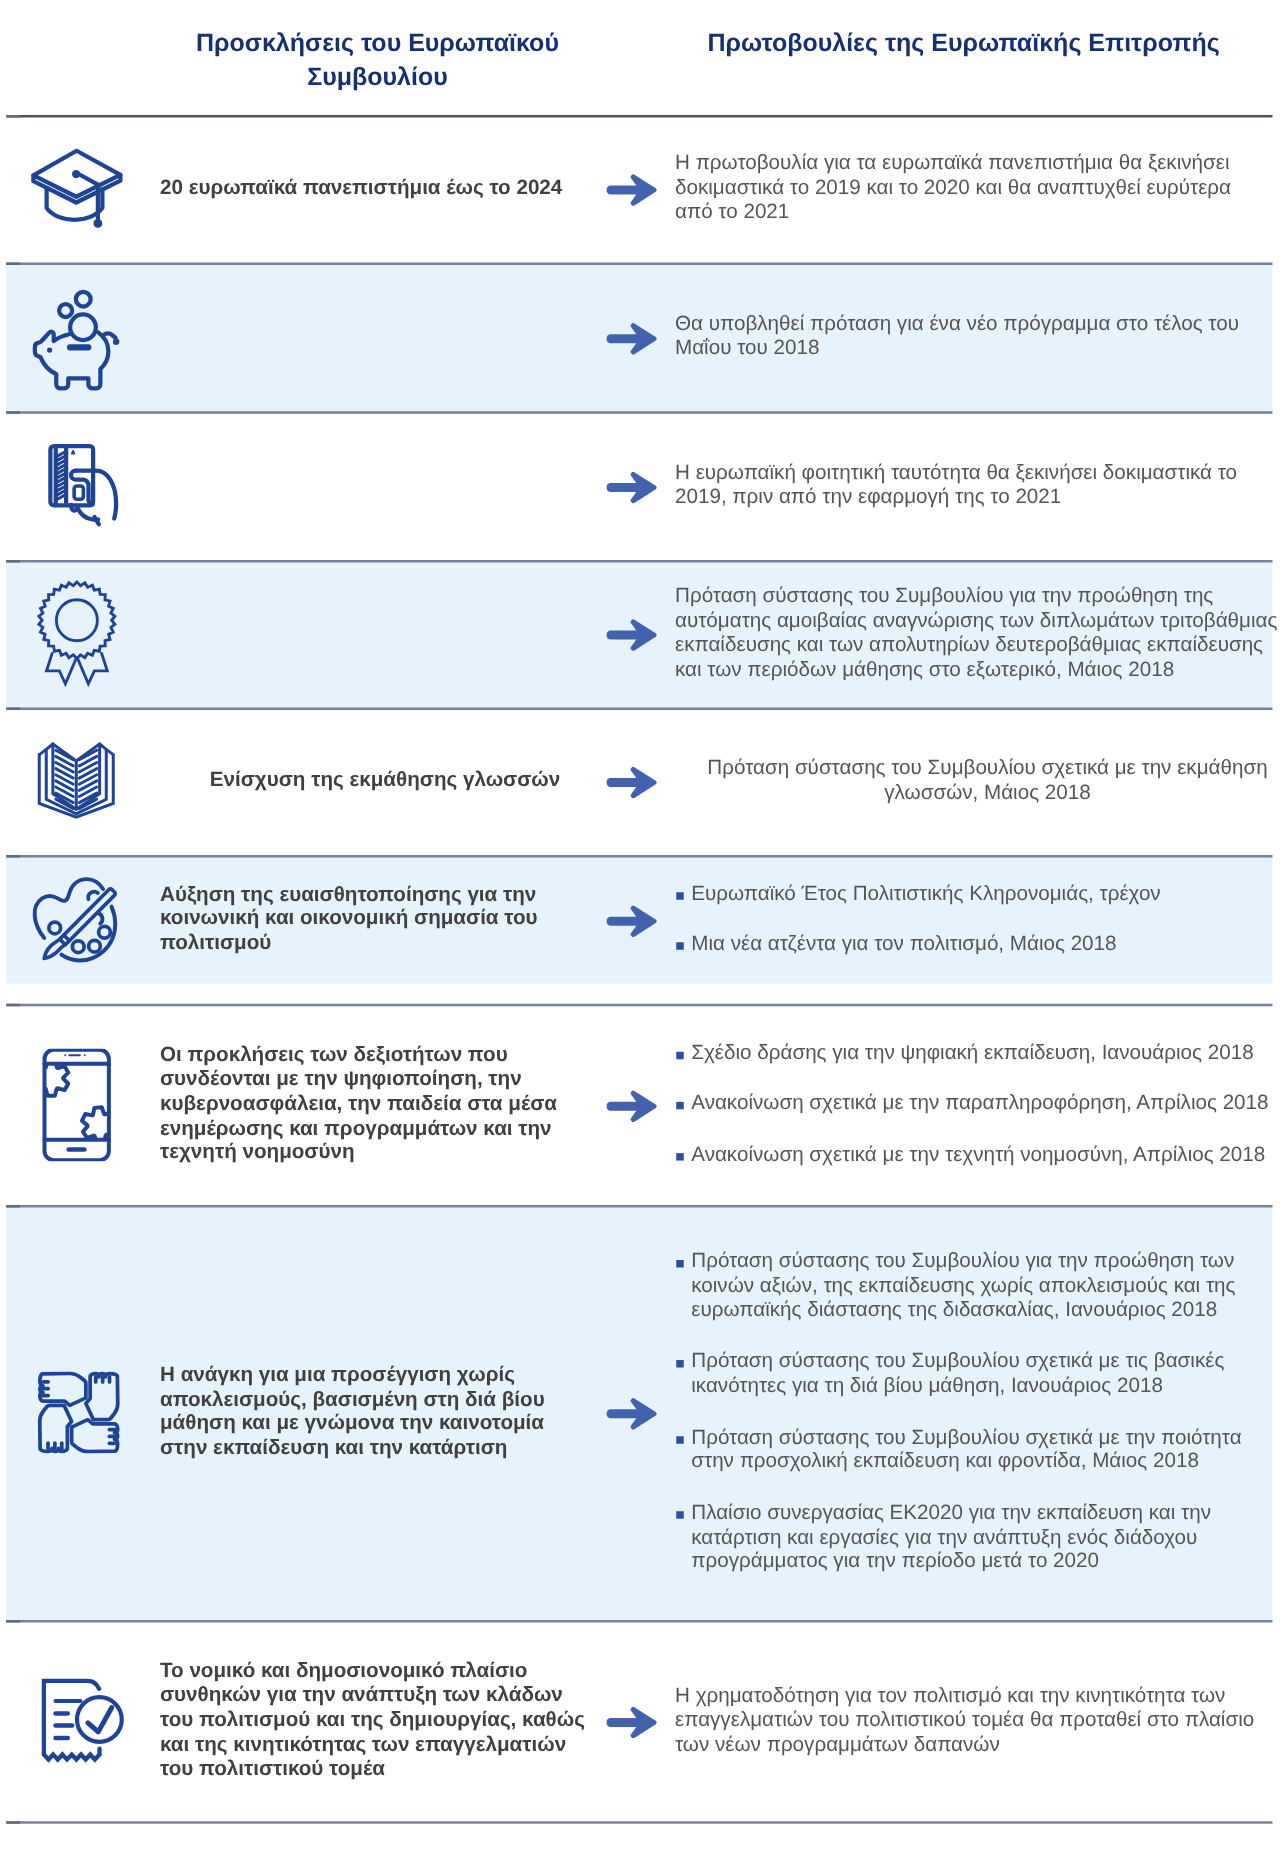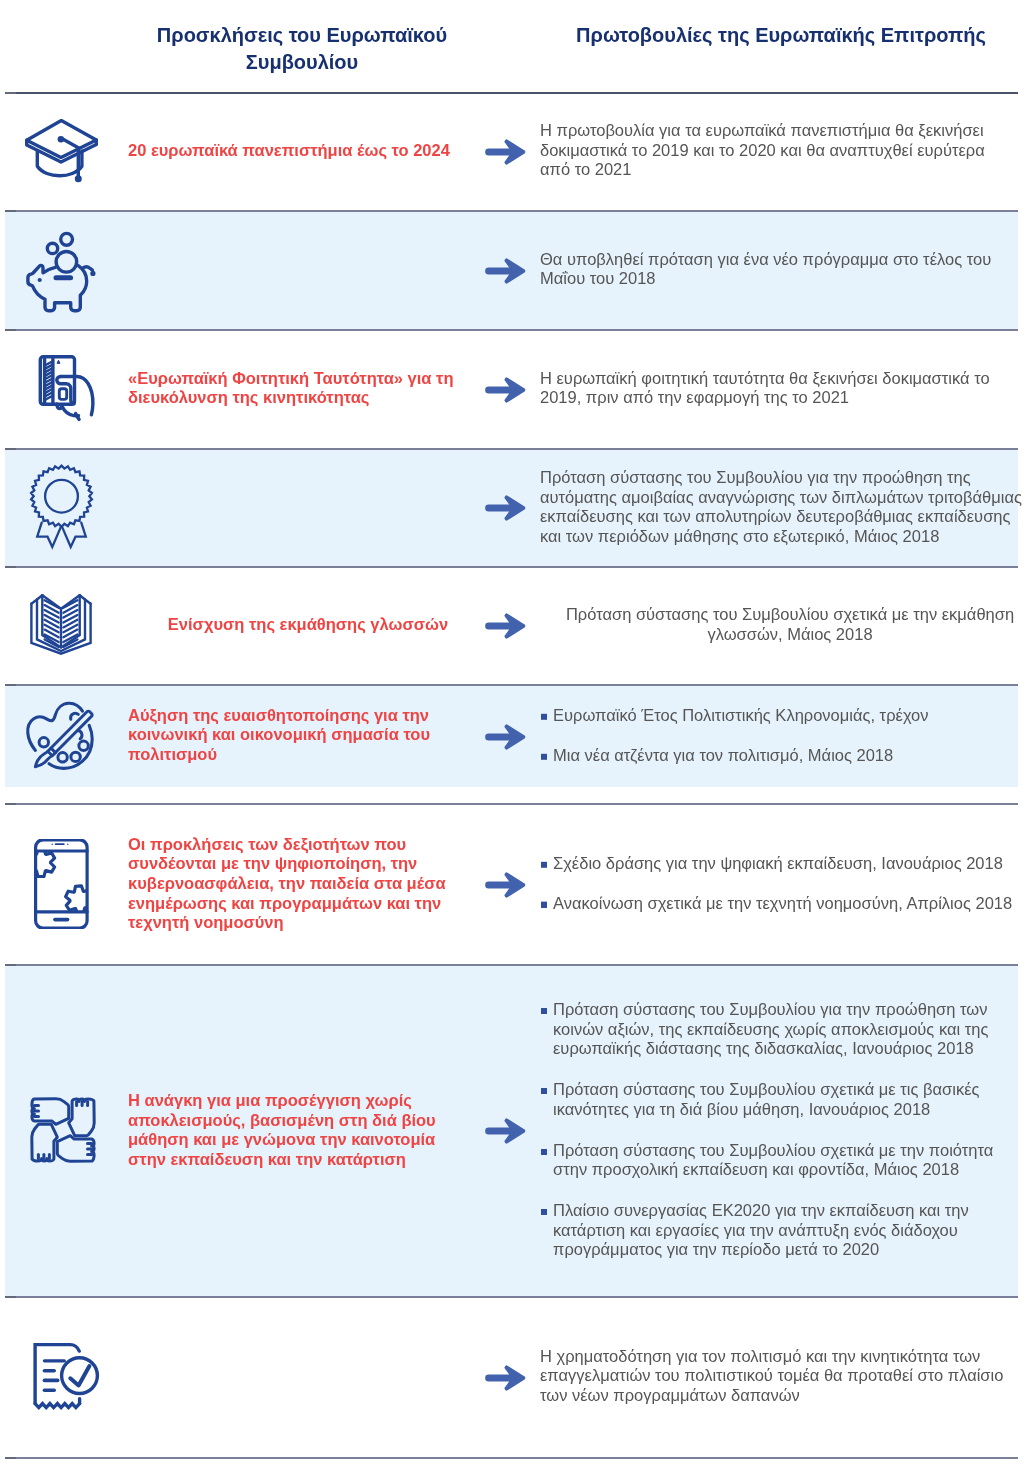--- a/index.html
+++ b/index.html
@@ -6,34 +6,34 @@
   html,body{margin:0;padding:0;}
   body{width:1024px;height:1482px;background:#ffffff;
        font-family:"Liberation Sans",sans-serif;-webkit-font-smoothing:antialiased;}
   .sheet{position:relative;width:1024px;height:1482px;overflow:hidden;background:#fff;}
 
   
   .hdr{position:absolute;left:0;top:0;width:1024px;height:92px;}
   .hdr-left{position:absolute;left:142px;top:22px;width:320px;
     text-align:center;color:#17306f;font-weight:bold;font-size:20px;line-height:26.7px;white-space:pre-line;}
   .hdr-right{position:absolute;left:566px;top:22px;width:430px;
-    text-align:center;color:#17306f;font-weight:bold;font-size:20px;line-height:26.7px;white-space:pre-line;}
+    color:#17306f;font-weight:bold;font-size:20px;line-height:26.7px;white-space:pre-line;}
   .rule{position:absolute;left:5px;width:1013px;height:2px;background:#7a8099;}
   .rule.top{background:#4b5169;height:2px;}
   .rule .cap{position:absolute;left:0;top:0;width:11px;height:2px;background:#646a7b;}
 
   
   .row{position:absolute;left:0;width:1024px;}
   .row .bg{position:absolute;left:5px;top:0;width:1013px;height:100%;}
   .row.alt .bg{background:#e7f3fc;}
   .icon-cell{position:absolute;left:18px;top:50%;transform:translateY(-50%);
     width:90px;height:90px;display:flex;align-items:center;justify-content:center;}
   .icon-cell svg{display:block;}
   .left-cell{position:absolute;left:128px;top:50%;transform:translateY(-50%);
-    width:360px;color:#ef4444;font-weight:bold;font-size:16.5px;line-height:19.7px;white-space:pre-line;}
+    width:360px;color:#404040;font-weight:bold;font-size:16.5px;line-height:19.7px;white-space:pre-line;}
   .arrow-cell{position:absolute;left:485px;top:50%;transform:translateY(-50%);
     width:41px;height:24px;}
   .right-cell{position:absolute;left:540px;top:50%;transform:translateY(-50%);
     width:500px;color:#555555;font-size:16.5px;line-height:19.7px;white-space:pre-line;}
   .right-cell p{margin:0;}
   .bullets{list-style:none;margin:0;padding:0;}
   .bullets li{position:relative;padding-left:13px;margin:0 0 21px 0;}
   .bullets li:last-child{margin-bottom:0;}
   .bullets li .bl{position:absolute;left:1px;top:8px;width:6px;height:6px;background:#2f4e9e;}
 </style>
@@ -116,22 +116,20 @@
             <path d="M26.8 56.0 L34.6 51.7" stroke-width="2.4"></path>
             <path d="M39.2 19.0 l1.3 -2.7 1.3 2.7 z" fill="#1f4494" stroke-width="1"></path>
             <rect x="41.3" y="44.8" width="7.4" height="10.6" rx="2.3" stroke-width="2.9"></rect>
             <path d="M42.7 32.5 c-2.2 0 -3.9 1.6 -3.9 3.6 0 2.0 1.7 3.6 3.9 3.6 h5.7 c1.5 0 2.8 0.8 3.5 2.0 l0.4 0.6 a3.4 3.4 0 0 1 0.5 1.8 V55.9 c0 1.9 1.4 3.5 3.3 3.8"></path>
             <path d="M42.7 32.5 h16.2 c4.9 0 8.6 2.9 11.2 7.0 3.4 5.4 4.9 12.6 4.8 20.2 -0.1 4.0 -0.6 7.8 -1.5 11.1"></path>
             <path d="M38.8 59.9 c0.1 2.5 1.1 4.3 2.4 4.6 1.2 0.2 2.4 -0.9 2.8 -2.3"></path>
             <path d="M44.0 62.2 c2.5 5.3 6.7 8.6 11.8 9.4 1.6 0.2 3.2 0.2 4.7 0"></path>
             <path d="M57.6 69.5 c1.1 2.3 2.2 4.2 3.5 5.9"></path>
           </svg>
         </div>
-        <div class="left-cell">«Ευρωπαϊκή Φοιτητική Ταυτότητα» για τη
-διευκόλυνση της κινητικότητας</div>
         <div class="arrow-cell"><svg width="41" height="26" viewBox="0 0 41 26">
             <g fill="#4262ae">
               <rect x="0.2" y="9.4" width="27.2" height="7.2" rx="3.3"></rect>
               <path d="M20.3 1.0 a1.6 1.6 0 0 1 2.2 -0.3 L39.6 11.6 a1.7 1.7 0 0 1 0 2.8 L22.5 25.3 a1.6 1.6 0 0 1 -2.2 -0.3 l-0.5 -0.7 a1.6 1.6 0 0 1 0.2 -2.1 L26.6 13 20.0 3.8 a1.6 1.6 0 0 1 -0.2 -2.1 Z"></path>
             </g>
           </svg></div>
         <div class="right-cell"><p>Η ευρωπαϊκή φοιτητική ταυτότητα θα ξεκινήσει δοκιμαστικά το
 2019, πριν από την εφαρμογή της το 2021</p></div>
       </div>
       <div class="row alt" style="top: 448px; height: 118px;">
@@ -249,21 +247,21 @@
 συνδέονται με την ψηφιοποίηση, την
 κυβερνοασφάλεια, την παιδεία στα μέσα
 ενημέρωσης και προγραμμάτων και την
 τεχνητή νοημοσύνη</div>
         <div class="arrow-cell"><svg width="41" height="26" viewBox="0 0 41 26">
             <g fill="#4262ae">
               <rect x="0.2" y="9.4" width="27.2" height="7.2" rx="3.3"></rect>
               <path d="M20.3 1.0 a1.6 1.6 0 0 1 2.2 -0.3 L39.6 11.6 a1.7 1.7 0 0 1 0 2.8 L22.5 25.3 a1.6 1.6 0 0 1 -2.2 -0.3 l-0.5 -0.7 a1.6 1.6 0 0 1 0.2 -2.1 L26.6 13 20.0 3.8 a1.6 1.6 0 0 1 -0.2 -2.1 Z"></path>
             </g>
           </svg></div>
-        <div class="right-cell"><ul class="bullets"><li><span class="bl"></span><span>Σχέδιο δράσης για την ψηφιακή εκπαίδευση, Ιανουάριος 2018</span></li><li><span class="bl"></span></li><li><span class="bl"></span><span>Ανακοίνωση σχετικά με την τεχνητή νοημοσύνη, Απρίλιος 2018</span></li></ul></div>
+        <div class="right-cell"><ul class="bullets"><li><span class="bl"></span><span>Σχέδιο δράσης για την ψηφιακή εκπαίδευση, Ιανουάριος 2018</span></li><li><span class="bl"></span><span>Ανακοίνωση σχετικά με την παραπληροφόρηση, Απρίλιος 2018</span></li><li><span class="bl"></span><span>Ανακοίνωση σχετικά με την τεχνητή νοημοσύνη, Απρίλιος 2018</span></li></ul></div>
       </div>
       <div class="row alt" style="top: 964px; height: 332px;">
         <div class="bg"></div>
         <div class="icon-cell">
           <svg width="90" height="90" viewBox="0 0 90 90" fill="none" stroke="#1f4494" stroke-width="3.4" stroke-linecap="round" stroke-linejoin="round">
             <g stroke-width="3.0" stroke-linejoin="round">
               <g>
                 <path d="M 13.9 19.9 C 13.9 17.6 14.0 15.3 15.8 14.1 L 38.0 13.8 C 41.0 13.8 43.8 14.9 46.0 16.6 L 49.8 19.6 C 50.4 20.1 50.7 20.9 50.7 21.7 L 50.7 33.3 L 37.8 39.3 L 33.8 35.9 L 16.0 35.9 C 14.1 35.1 13.9 33.5 13.9 31.5 C 13.9 30.0 14.7 28.9 16.4 28.9 C 14.7 28.9 13.9 27.8 13.9 26.2 C 13.9 24.7 14.7 23.6 16.4 23.6 C 14.7 23.6 13.9 22.4 13.9 19.9 Z"></path>
                 <path d="M16.4 20.4 h4.1"></path>
                 <path d="M16.4 25.9 h4.1"></path>
@@ -316,20 +314,25 @@
             <path d="M61.6 66.8 V71.6" stroke-width="3.4"></path>
             <path d="M 17.1 71.6 L 20.8 75.6 L 24.5 71.6 L 28.2 75.6 L 31.9 71.6 L 35.6 75.6 L 39.4 71.6 L 43.1 75.6 L 46.8 71.6 L 50.5 75.6 L 54.2 71.6 L 57.9 75.6 L 61.6 71.6" stroke-width="3.4" stroke-linejoin="miter"></path>
             <path d="M26.4 28.8 H46.4" stroke-width="3.2"></path>
             <path d="M26.4 38.8 H36.2" stroke-width="3.6"></path>
             <path d="M26.4 48.4 H39.7" stroke-width="3.6"></path>
             <path d="M26.4 58.3 H36.2" stroke-width="3.6"></path>
             <circle cx="61.5" cy="43.6" r="17.9" stroke-width="3.4"></circle>
             <path d="M52.3 46.3 L60.6 53.5 71.4 34.0" stroke-width="4.0"></path>
           </svg>
         </div>
+        <div class="left-cell">Το νομικό και δημοσιονομικό πλαίσιο
+συνθηκών για την ανάπτυξη των κλάδων
+του πολιτισμού και της δημιουργίας, καθώς
+και της κινητικότητας των επαγγελματιών
+του πολιτιστικού τομέα</div>
         <div class="arrow-cell"><svg width="41" height="26" viewBox="0 0 41 26">
             <g fill="#4262ae">
               <rect x="0.2" y="9.4" width="27.2" height="7.2" rx="3.3"></rect>
               <path d="M20.3 1.0 a1.6 1.6 0 0 1 2.2 -0.3 L39.6 11.6 a1.7 1.7 0 0 1 0 2.8 L22.5 25.3 a1.6 1.6 0 0 1 -2.2 -0.3 l-0.5 -0.7 a1.6 1.6 0 0 1 0.2 -2.1 L26.6 13 20.0 3.8 a1.6 1.6 0 0 1 -0.2 -2.1 Z"></path>
             </g>
           </svg></div>
         <div class="right-cell"><p>Η χρηματοδότηση για τον πολιτισμό και την κινητικότητα των
 επαγγελματιών του πολιτιστικού τομέα θα προταθεί στο πλαίσιο
 των νέων προγραμμάτων δαπανών</p></div>
       </div>

